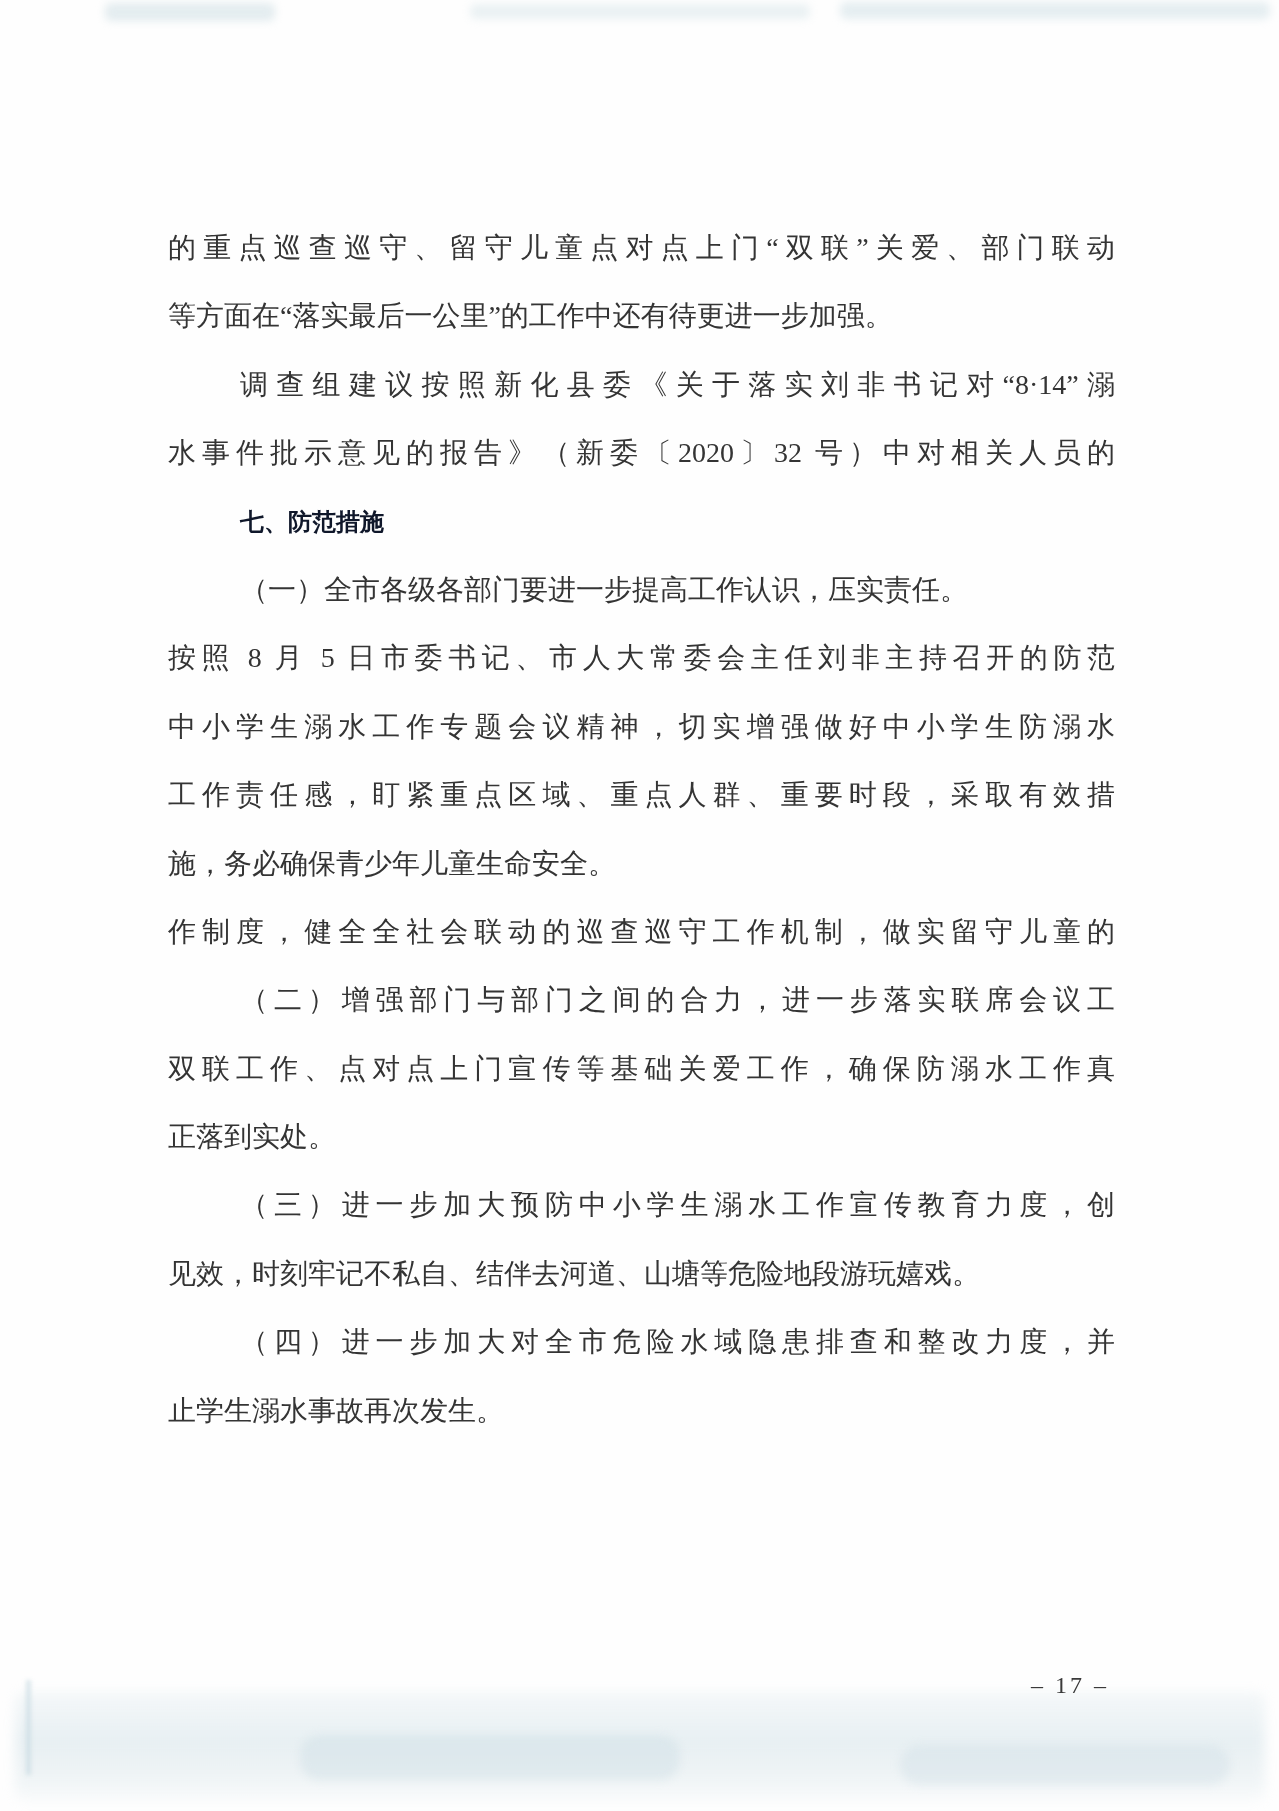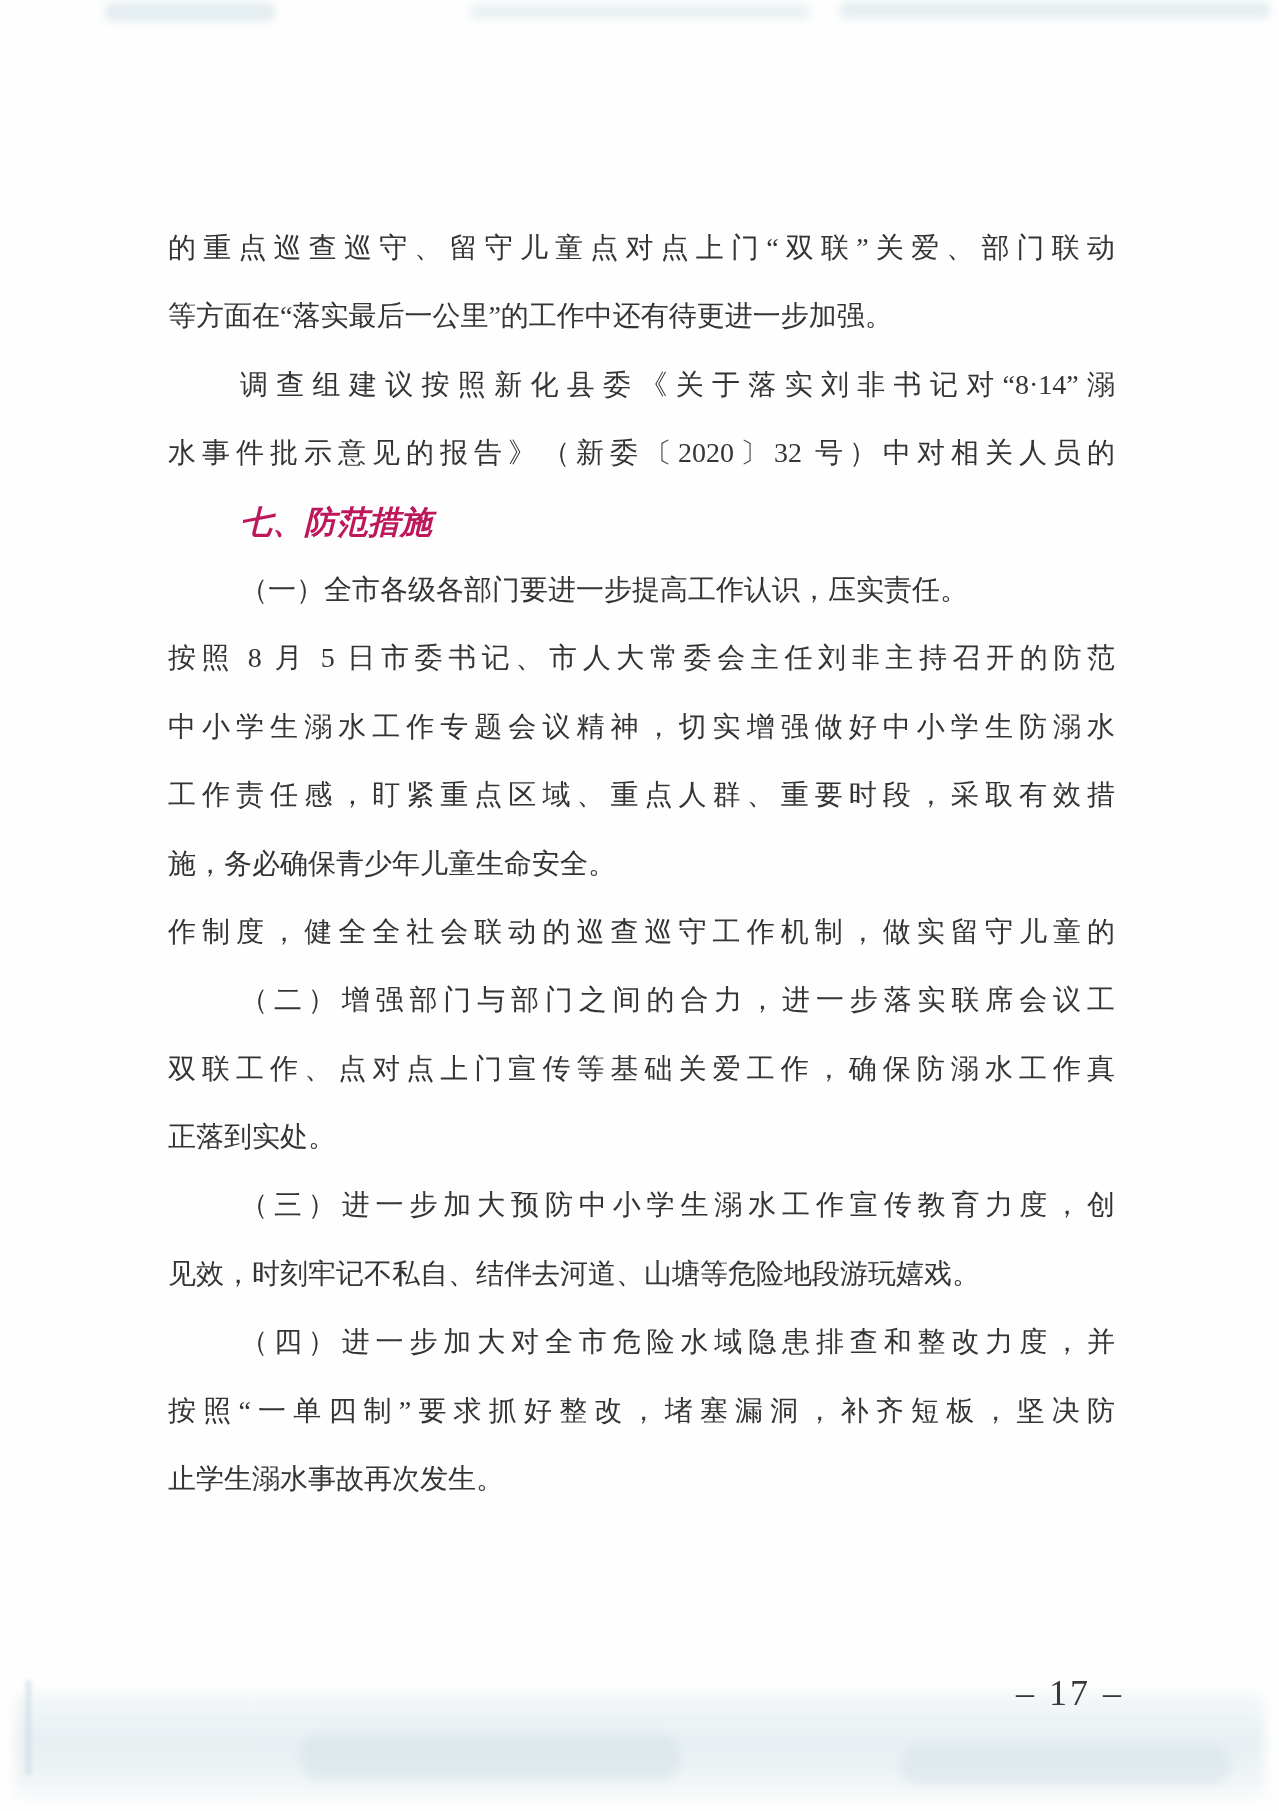--- a/index.html
+++ b/index.html
@@ -22,28 +22,27 @@
     color:#343434;
     text-align:justify;
     text-justify:inter-character;
     overflow:visible;
   }
   .line.fill{ text-align-last:justify; }
   .line.indent{ padding-left:72px; }
   .line.heading{
     font-family:"Liberation Sans", sans-serif;
     font-weight:bold;
-    font-size:32px;
-    color:#be185d;
-    font-style:italic;
+    font-size:24px;
+    color:#0f172a;
   }
   .pagenum{
     position:absolute;
     left:1005px;top:1672px;width:130px;
-    font-size:36px;
+    font-size:24px;
     letter-spacing:3px;
     color:#3a3a3a;
     text-align:center;
     font-family:"Liberation Serif", serif;
   }
   
   .smudge{
     position:absolute;
     pointer-events:none;
     filter:blur(4px);
@@ -89,18 +88,17 @@
       <div class="line fill">中小学生溺水工作专题会议精神，切实增强做好中小学生防溺水</div>
       <div class="line fill">工作责任感，盯紧重点区域、重点人群、重要时段，采取有效措</div>
       <div class="line">施，务必确保青少年儿童生命安全。</div>
       <div class="line fill">作制度，健全全社会联动的巡查巡守工作机制，做实留守儿童的</div>
       <div class="line indent fill">（二）增强部门与部门之间的合力，进一步落实联席会议工</div>
       <div class="line fill">双联工作、点对点上门宣传等基础关爱工作，确保防溺水工作真</div>
       <div class="line">正落到实处。</div>
       <div class="line indent fill">（三）进一步加大预防中小学生溺水工作宣传教育力度，创</div>
       <div class="line">见效，时刻牢记不私自、结伴去河道、山塘等危险地段游玩嬉戏。</div>
       <div class="line indent fill">（四）进一步加大对全市危险水域隐患排查和整改力度，并</div>
-      <div class="line fill">按照“一单四制”要求抓好整改，堵塞漏洞，补齐短板，坚决防</div>
       <div class="line">止学生溺水事故再次发生。</div>
     </div>
 
   <div class="pagenum">– 17 –</div>
 </div>
 
 </body></html>

